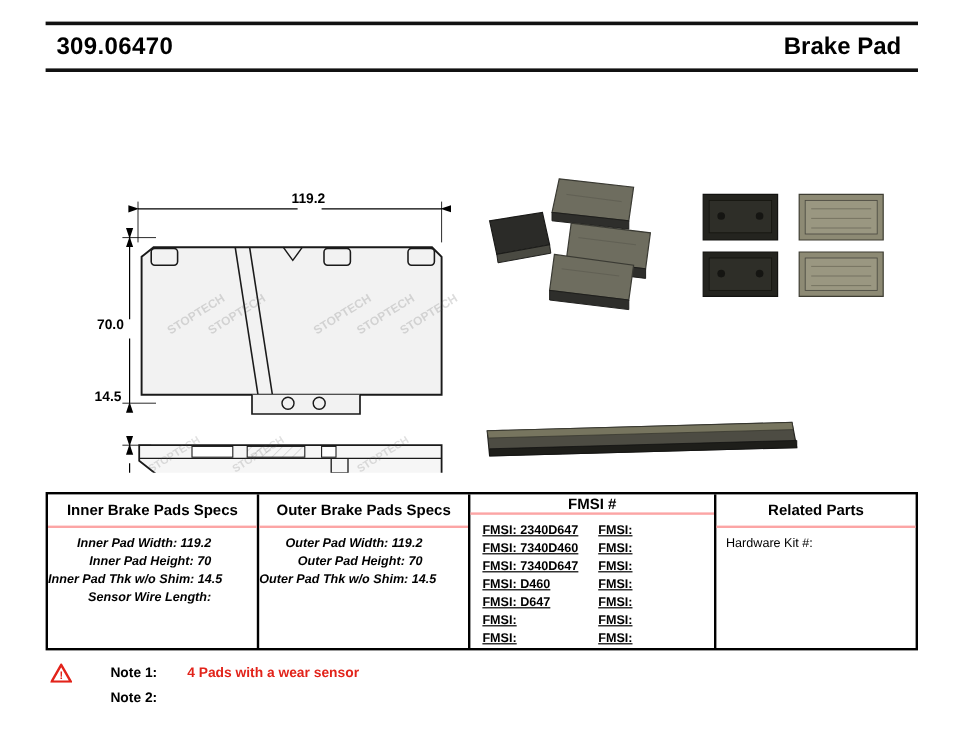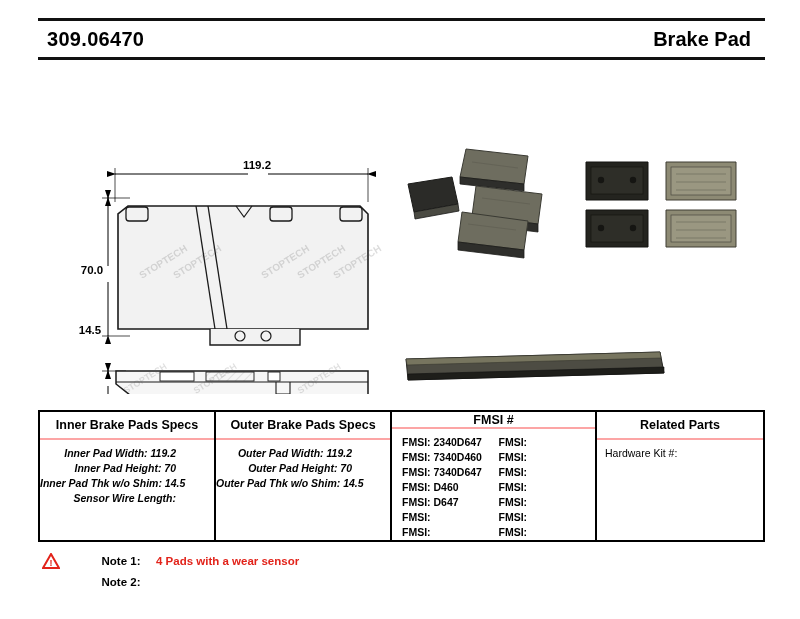--- a/index.html
+++ b/index.html
@@ -103,20 +103,21 @@
     padding-left: 10px;
   }
   .fmsi-col {
     width: 50%;
   }
   .fmsi-row {
     font-size: 10.5px;
     font-weight: bold;
     line-height: 15px;
     white-space: nowrap;
+    text-decoration: underline;
   }
   .related-body {
     padding-top: 6px;
     padding-left: 8px;
   }
   .related-row {
     font-size: 10.5px;
     font-weight: normal;
     line-height: 15px;
   }
@@ -136,21 +137,21 @@
     font-weight: bold;
   }
   .warn-icon {
     width: 26px;
     display: flex;
     justify-content: center;
     align-items: center;
   }
   .note-label {
     width: 58px;
-    text-align: center;
+    text-align: left;
     padding-left: 28px;
   }
   .note-text { padding-left: 6px; }
   .note-text.red { color: #e2231a; }
 </style>
 </head>
 <body>
 
 <div class="header">
   <div class="part-number">309.06470</div>

